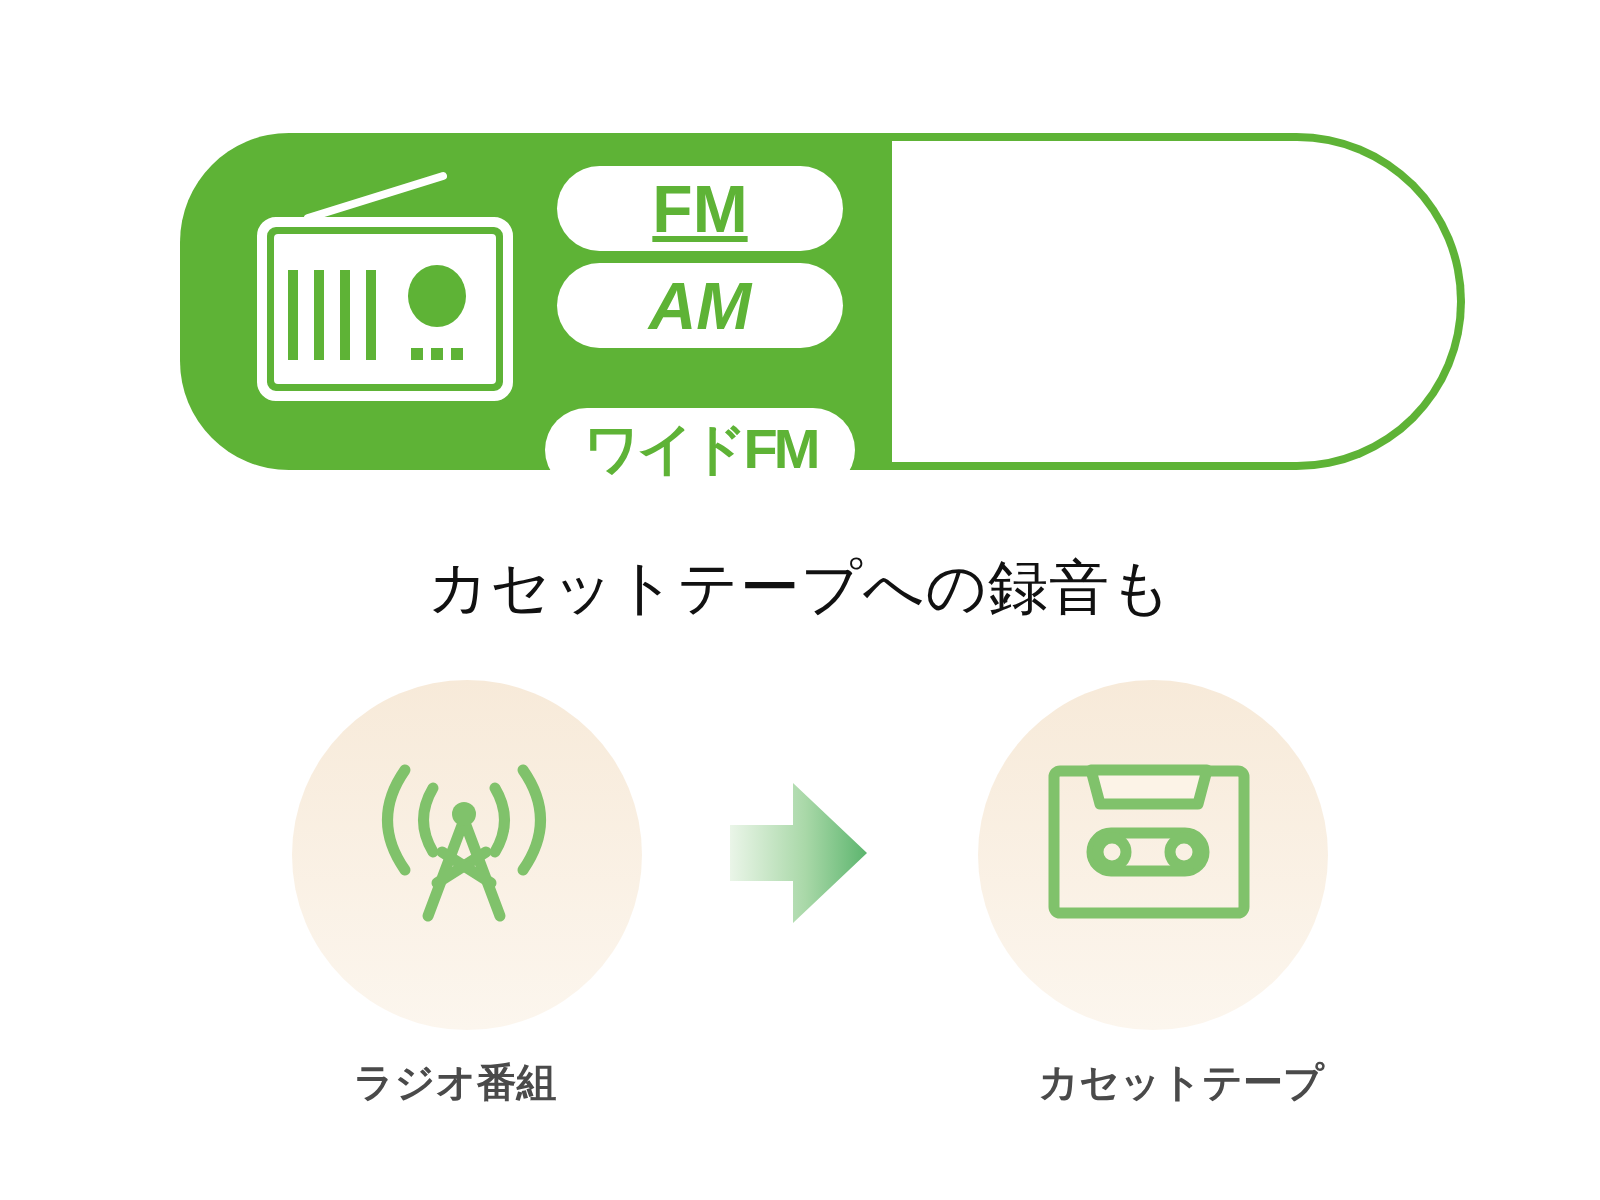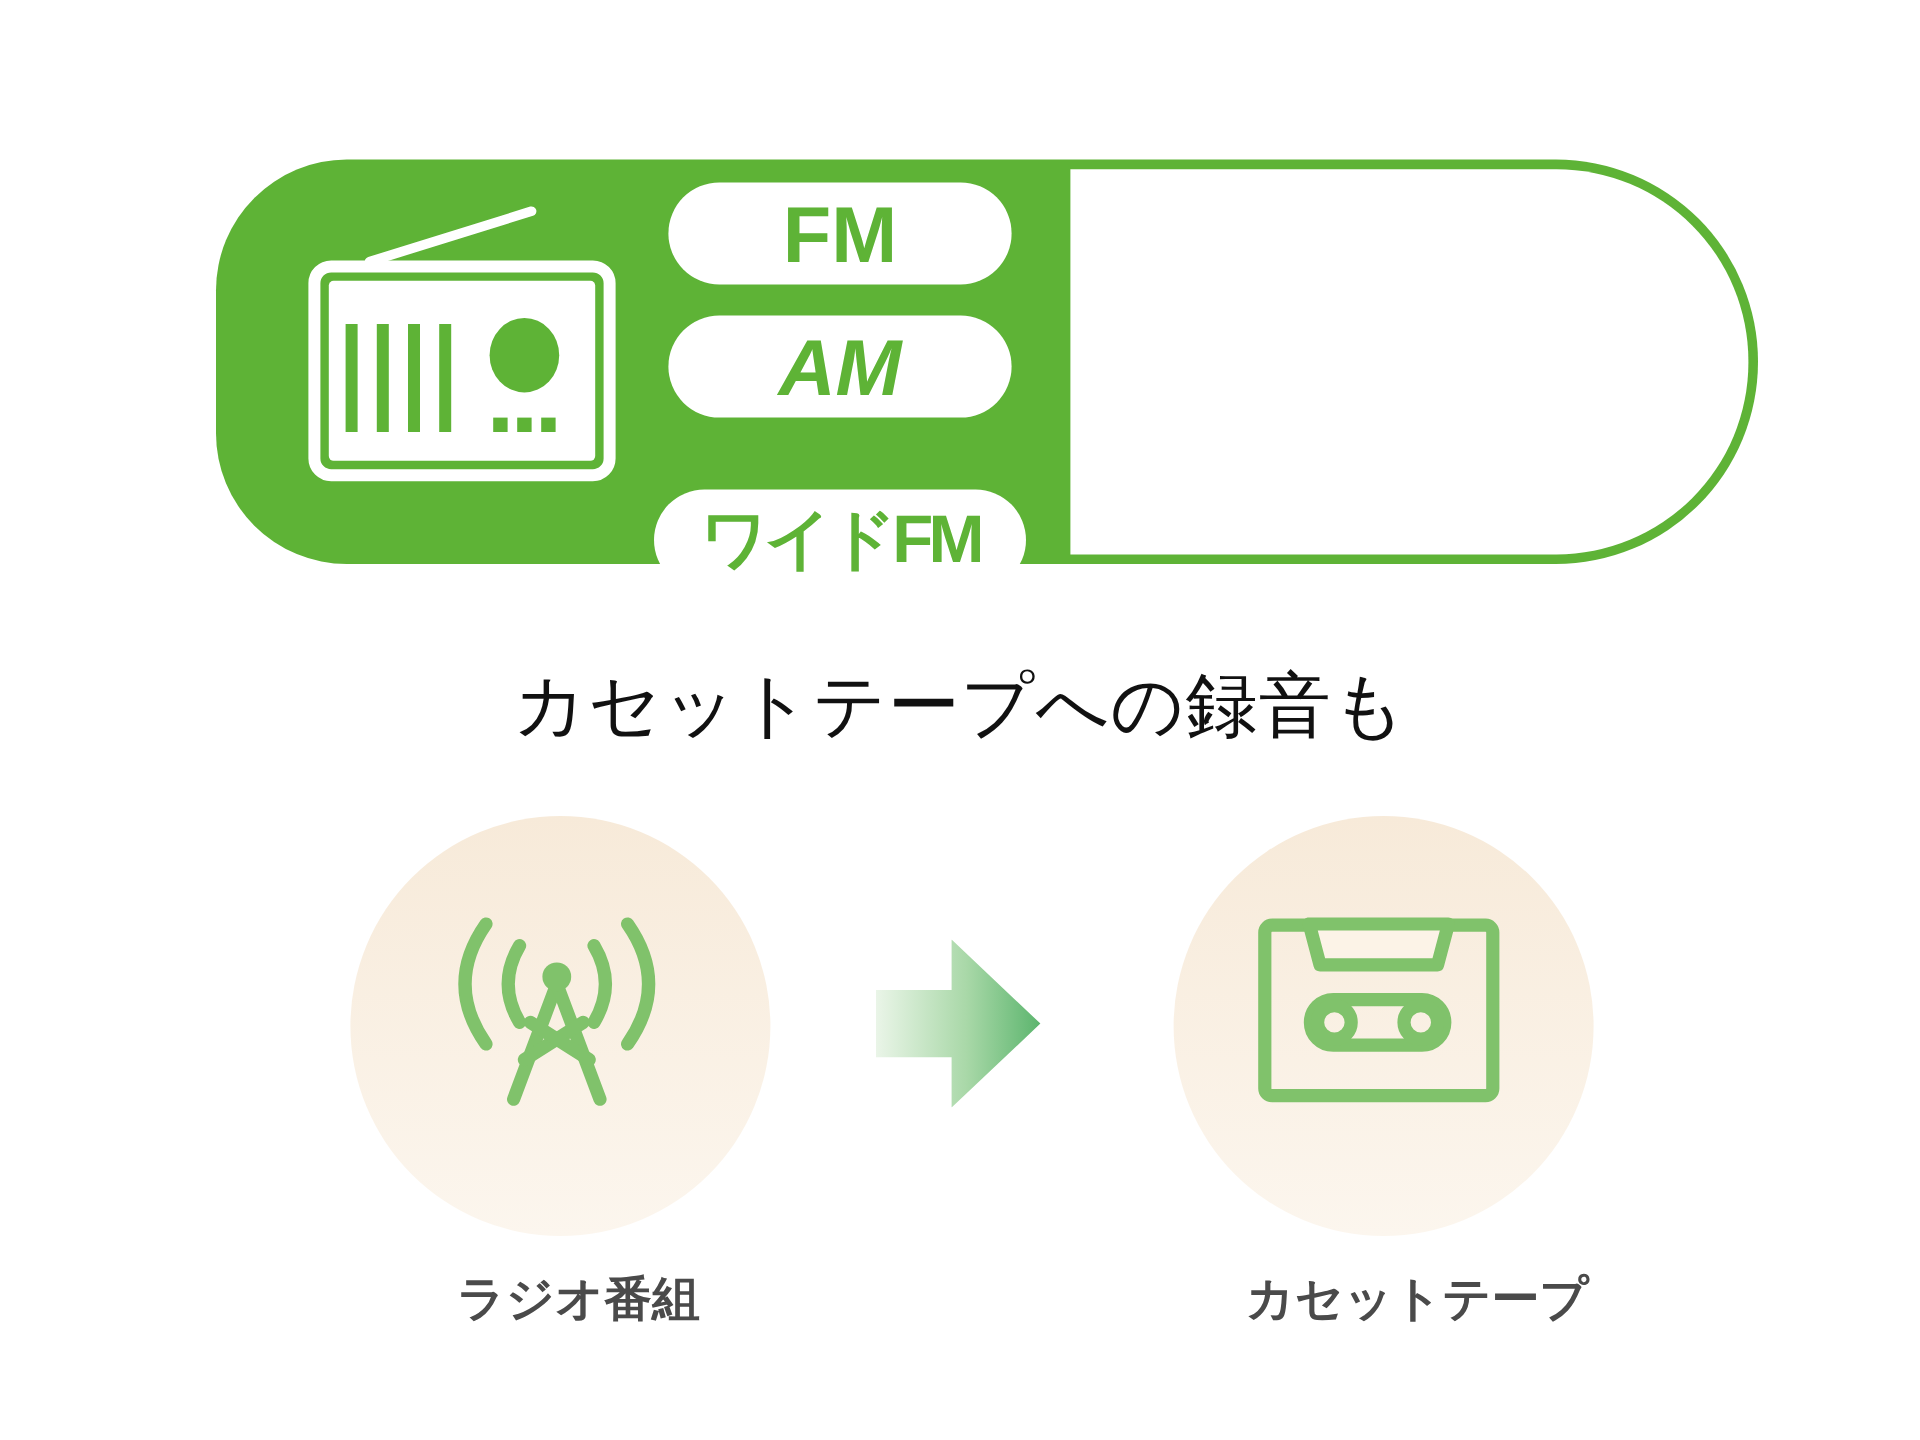--- a/index.html
+++ b/index.html
@@ -8,41 +8,41 @@
 
   .banner { position: absolute; left: 180px; top: 133px; width: 1285px; height: 337px;
             background: #5eb336; border-radius: 110px 170px 170px 110px; box-sizing: border-box; }
   .banner-right { position: absolute; left: 892px; top: 141px; width: 565px; height: 321px;
                   background: #ffffff; border-radius: 0 160px 160px 0; }
   .radio-icon { position: absolute; left: 248px; top: 170px; width: 280px; height: 250px; }
 
   .pill { position: absolute; background: #ffffff; border-radius: 50px; color: #5eb336;
           font-weight: bold; display: flex; align-items: center; justify-content: center;
           font-family: "Liberation Sans", sans-serif; }
-  .pill.fm { left: 557px; top: 152px; width: 286px; height: 85px; font-size: 66px; }
+  .pill.fm { left: 557px; top: 166px; width: 286px; height: 85px; font-size: 66px; text-decoration: underline; }
   .pill.am { left: 557px; top: 263px; width: 286px; height: 85px; font-size: 66px; font-style: italic; }
   .pill.wide { left: 545px; top: 364px; width: 310px; height: 84px; font-size: 56px; letter-spacing: -4px; margin-top: 44px; }
 
   .banner-title { position: absolute; left: 945px; top: 195px; width: 430px; text-align: center;
                   color: #5eb336; font-weight: bold; font-size: 84px; line-height: 104px; }
 
   .subtitle { position: absolute; left: 0; top: 548px; width: 1600px; text-align: center;
               font-size: 60px; color: #111111; letter-spacing: 1px; }
 
   .circle { position: absolute; width: 350px; height: 350px; border-radius: 50%;
             background: linear-gradient(to bottom, #f7ead9, #fcf6ee); }
   .circle.left { left: 292px; top: 680px; }
   .circle.right { left: 978px; top: 680px; }
   .circle svg { position: absolute; left: 0; top: 0; }
 
   .arrow { position: absolute; left: 730px; top: 783px; width: 170px; height: 140px; }
 
   .label { position: absolute; top: 1055px; width: 350px; text-align: center; font-size: 40px;
            font-weight: bold; color: #4a4a4a; }
-  .label.left { left: 307px; text-align: center; }
+  .label.left { left: 280px; text-align: center; }
   .label.right { left: 1006px; }
 </style>
 </head>
 <body>
 
 <div class="banner"></div>
 <div class="banner-right"></div>
 
 <svg class="radio-icon" viewBox="0 0 280 250">
   <line x1="60" y1="48" x2="195" y2="6" stroke="#ffffff" stroke-width="8" stroke-linecap="round"></line>

